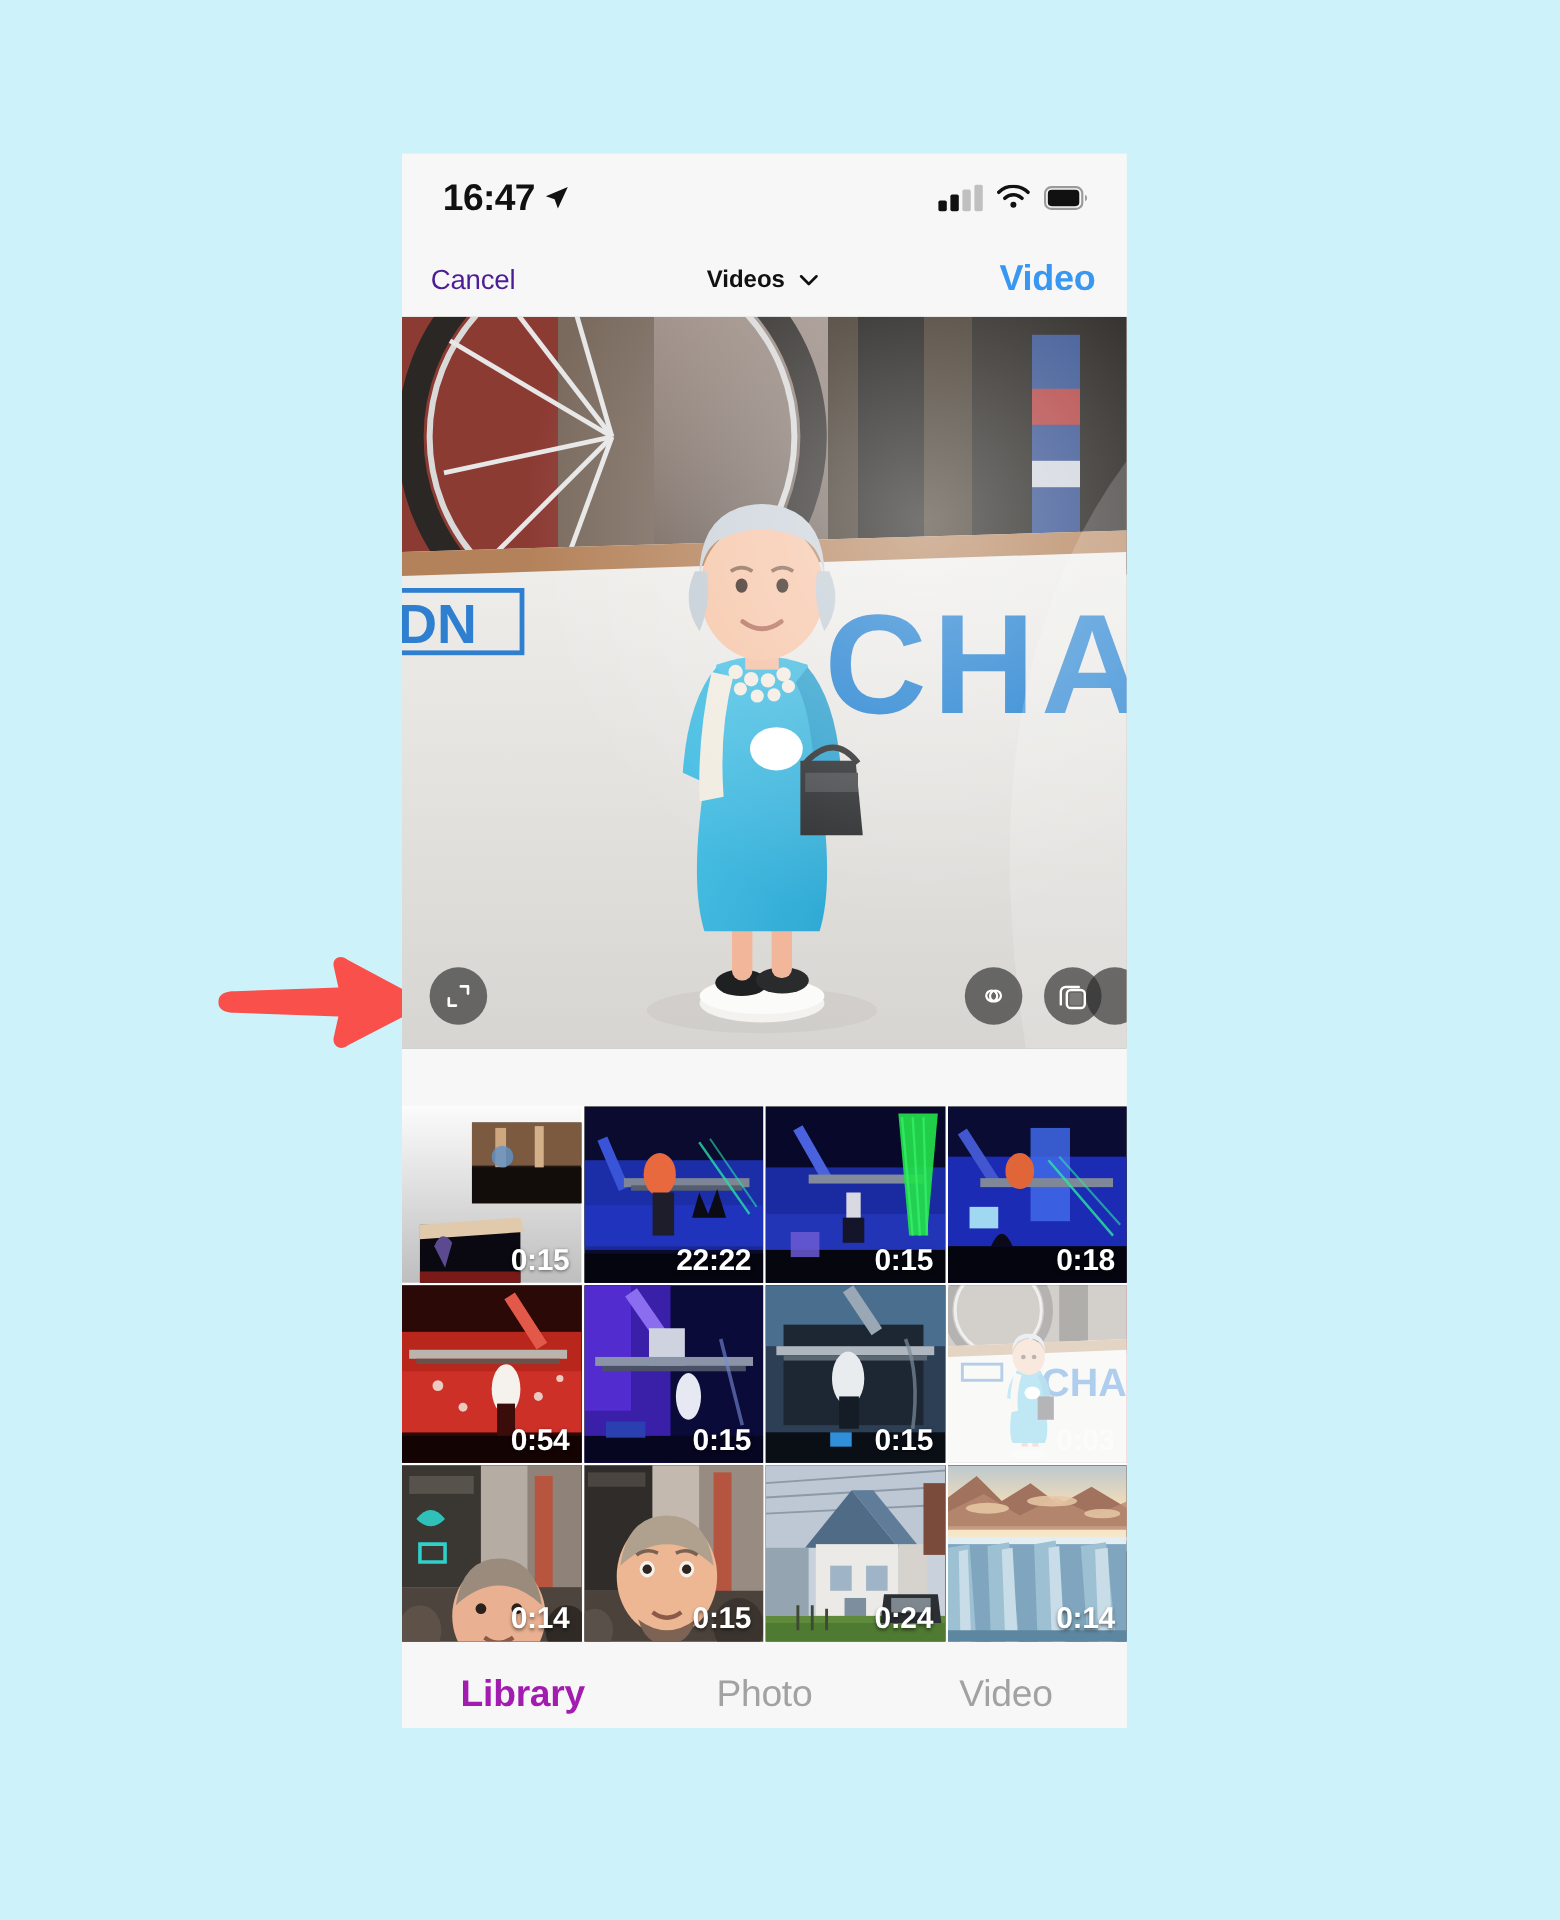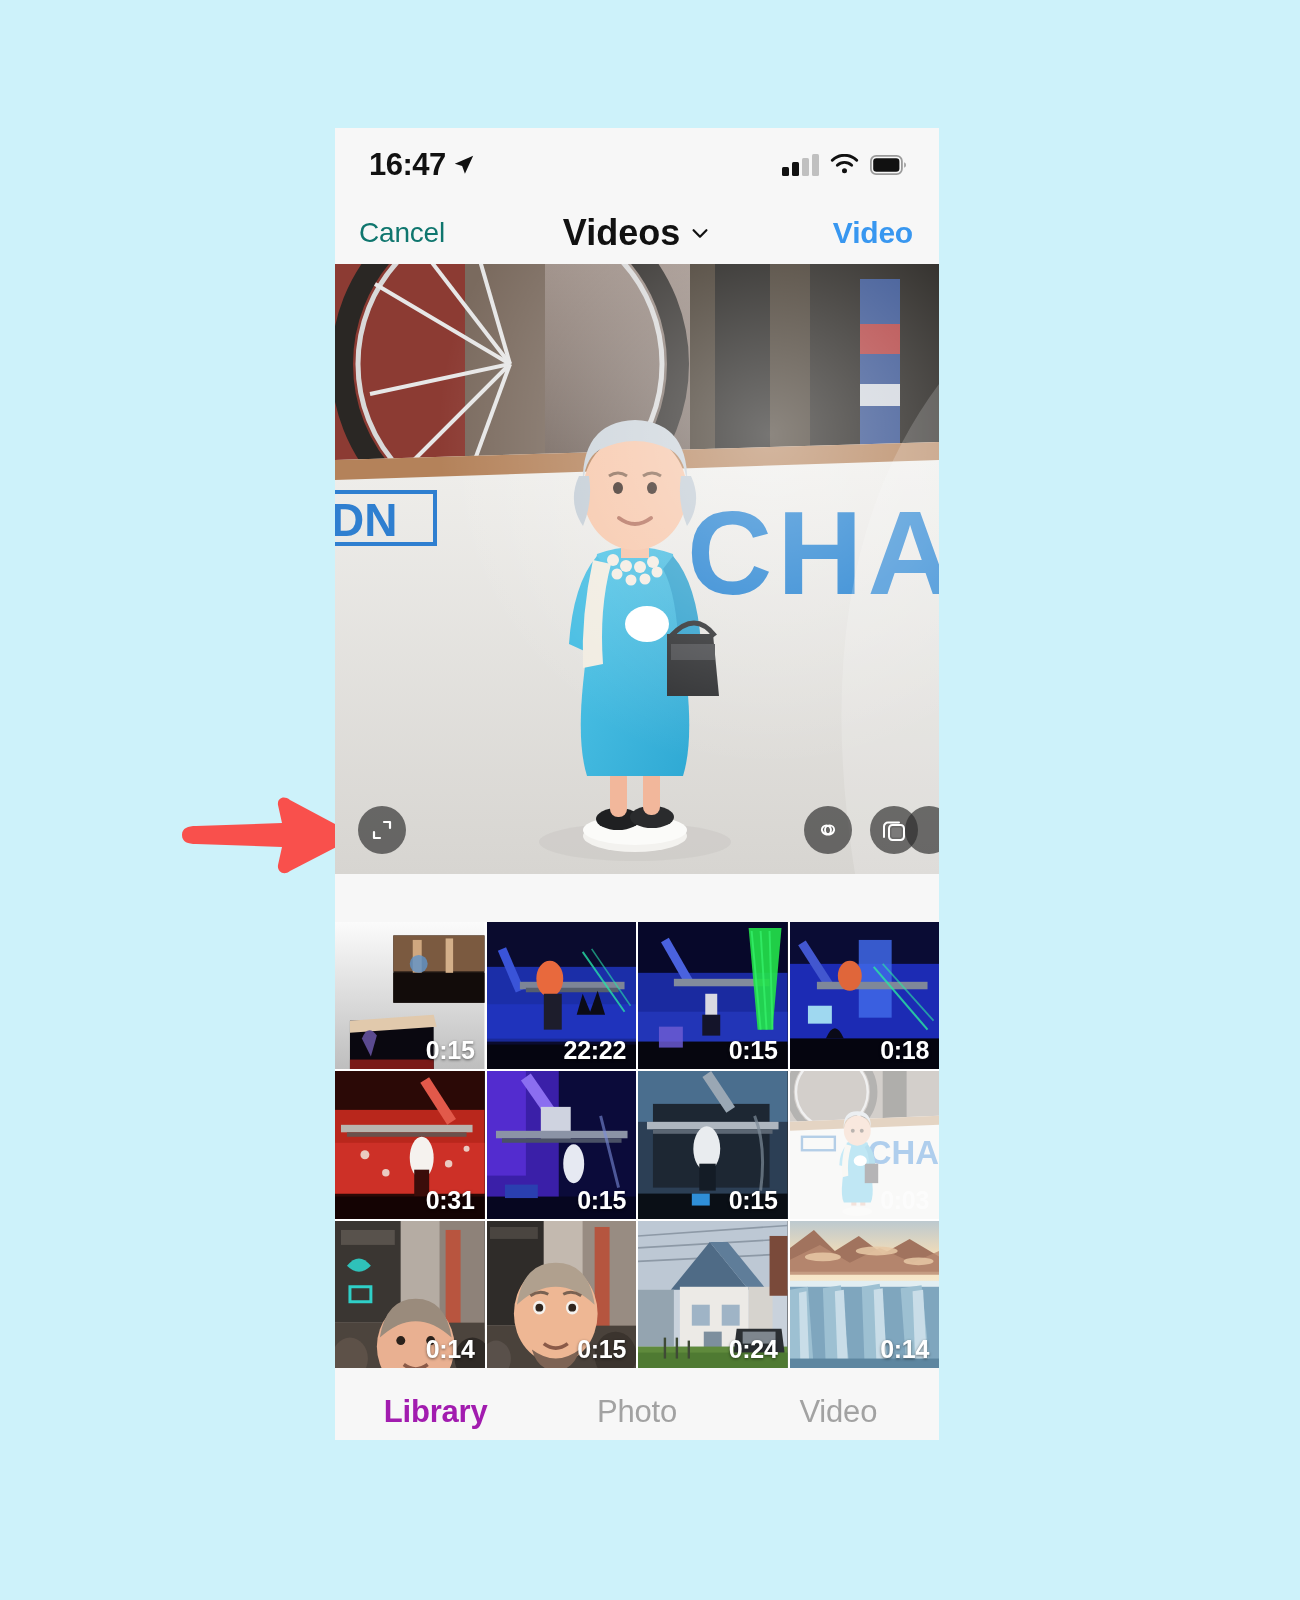--- a/index.html
+++ b/index.html
@@ -35,24 +35,24 @@
     display: flex; align-items: center; gap: 11px; }
   .bar { width: 7px; border-radius: 1.5px; background: #111; }
   .bar.dim { background: #c0c0c0; }
   #sig { display: flex; align-items: flex-end; gap: 3px; height: 21px; }
 
   
   #navbar {
     height: 62px; display: flex; align-items: center;
     padding: 0 24px; position: relative; background: #f7f7f7;
   }
-  #nav-cancel { font-size: 28px; color: #0f766e; letter-spacing: -0.2px; }
+  #nav-cancel { font-size: 23px; color: #4c1d95; letter-spacing: -0.2px; }
   #nav-title {
     position: absolute; left: 0; right: 0; text-align: right;
-    font-size: 36px; font-weight: bold; color: #111;
+    font-size: 20px; font-weight: bold; color: #111;
     display: flex; justify-content: center; align-items: center; gap: 9px;
     pointer-events: none;
   }
   #nav-title > span { pointer-events: auto; }
   #nav-next {
     position: absolute; right: 26px; font-size: 30px;
     font-weight: bold; color: #3897f0; letter-spacing: -0.2px;
   }
 
   
@@ -378,21 +378,21 @@
           <ellipse cx="58" cy="58" rx="8" ry="14" fill="#f5f2ee"></ellipse>
           <rect x="53" y="66" width="10" height="18" fill="#3a0d0a"></rect>
           <rect x="0" y="84" width="100" height="16" fill="#140303"></rect>
           <g fill="#f0e6dc" opacity="0.85">
             <circle cx="20" cy="56" r="3"></circle>
               <circle cx="34" cy="68" r="2.5"></circle>
             <circle cx="76" cy="62" r="2.5"></circle>
               <circle cx="88" cy="52" r="2"></circle>
           </g>
         </svg>
-        <span class="dur">0:31</span>
+        <span class="dur">0:54</span>
       </div>
 
       <div class="cell">
         <svg class="cell-art" viewBox="0 0 100 100" preserveAspectRatio="none">
           <rect width="100" height="100" fill="#0b0b3a"></rect>
           <rect x="0" y="0" width="48" height="100" fill="#3a1fa8"></rect>
           <rect x="0" y="0" width="26" height="70" fill="#5a2fd8" opacity="0.8"></rect>
           <path d="M26 4 L44 30" stroke="#8b6ef0" stroke-width="8"></path>
           <rect x="36" y="24" width="20" height="22" fill="#cfd3e0"></rect>
           <rect x="6" y="40" width="88" height="5" fill="#8b93a6"></rect>

